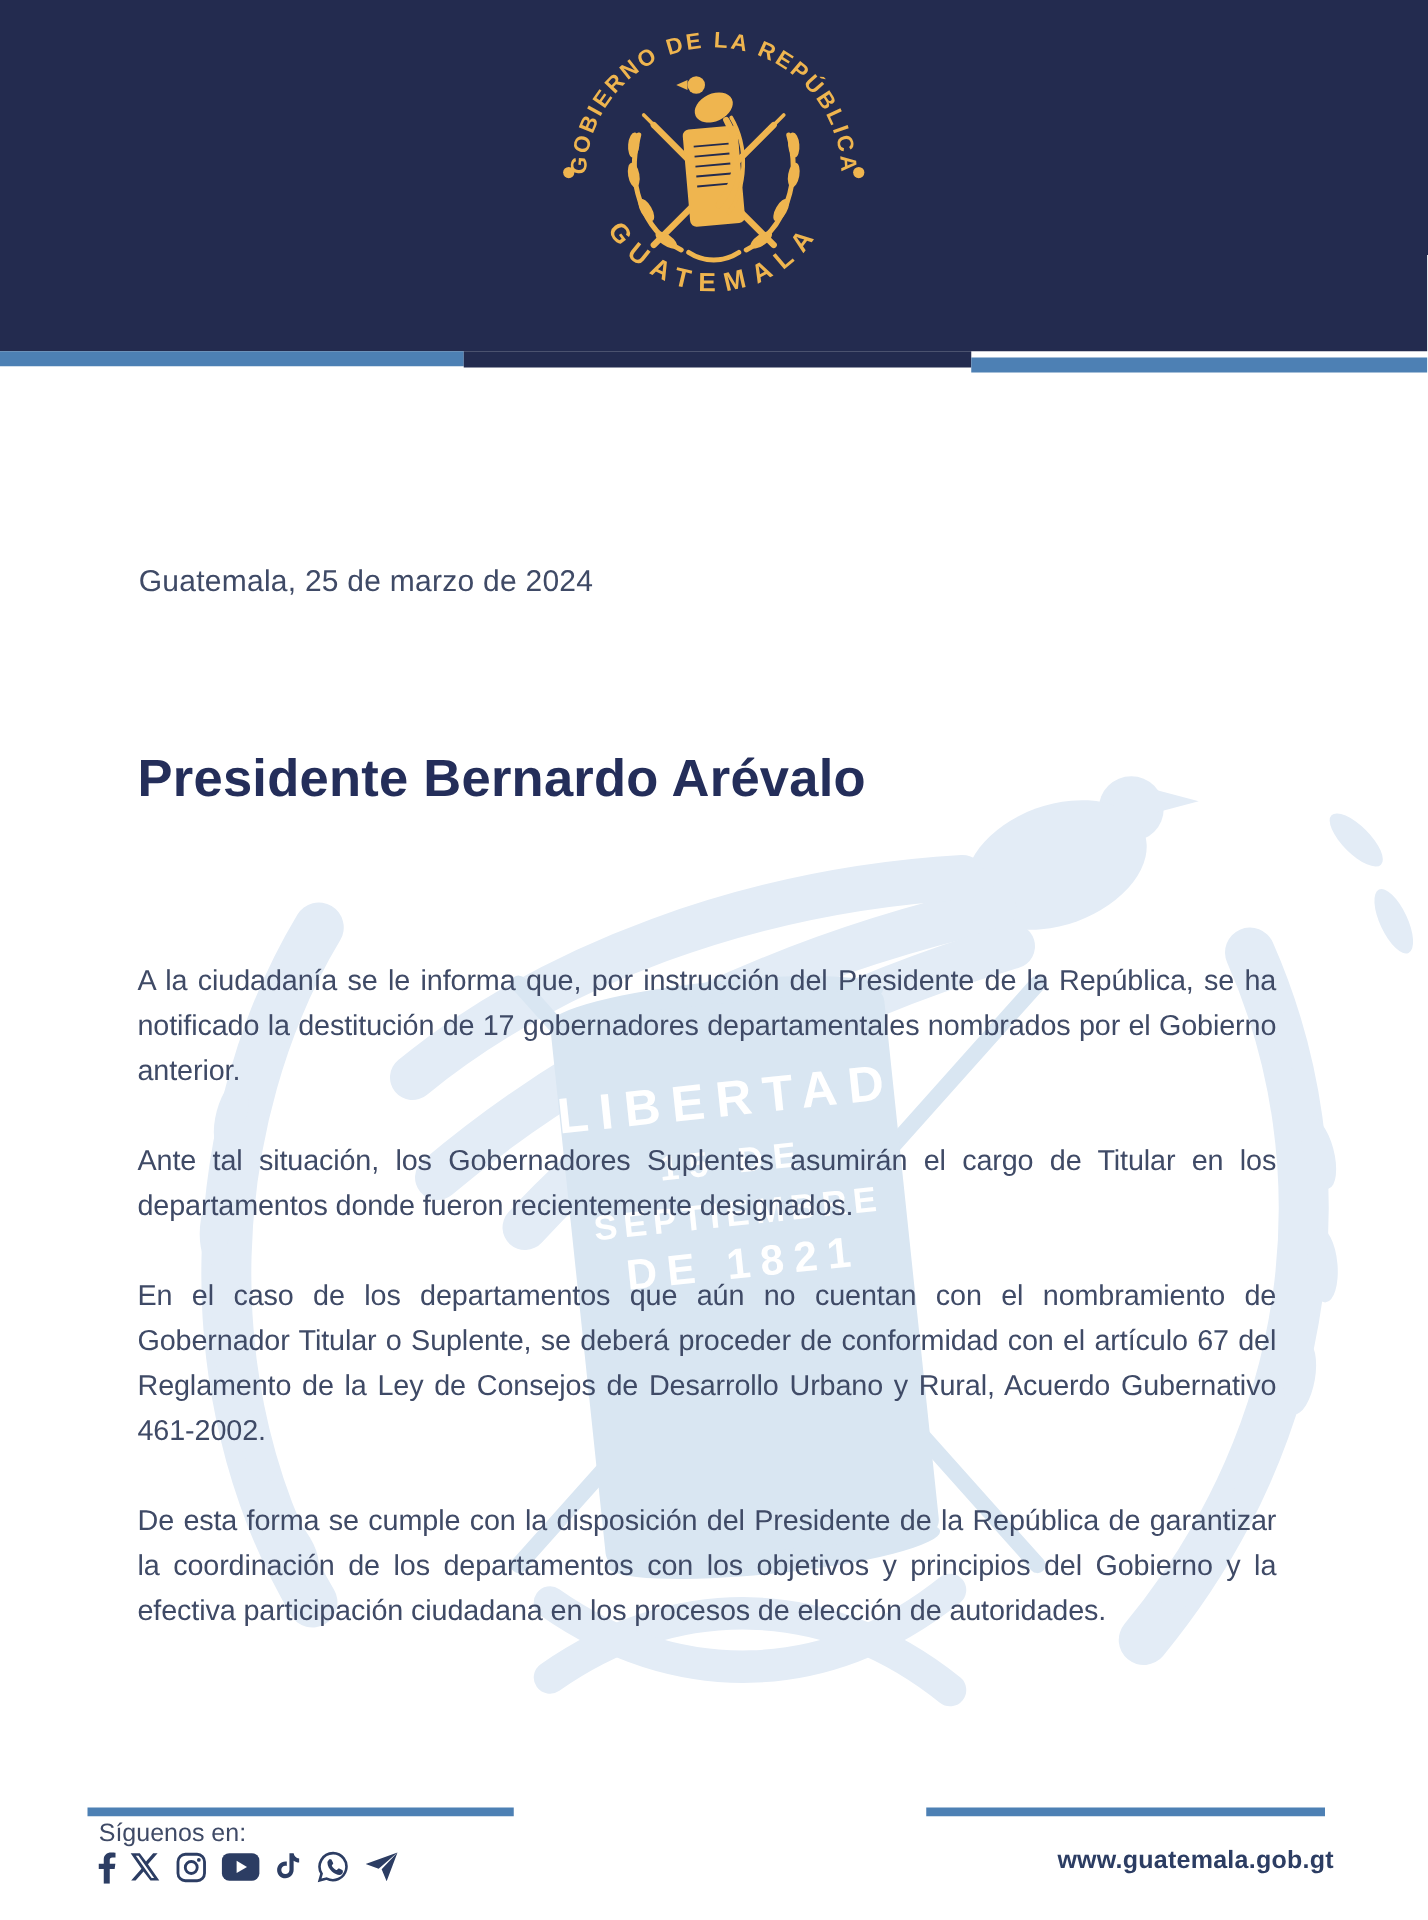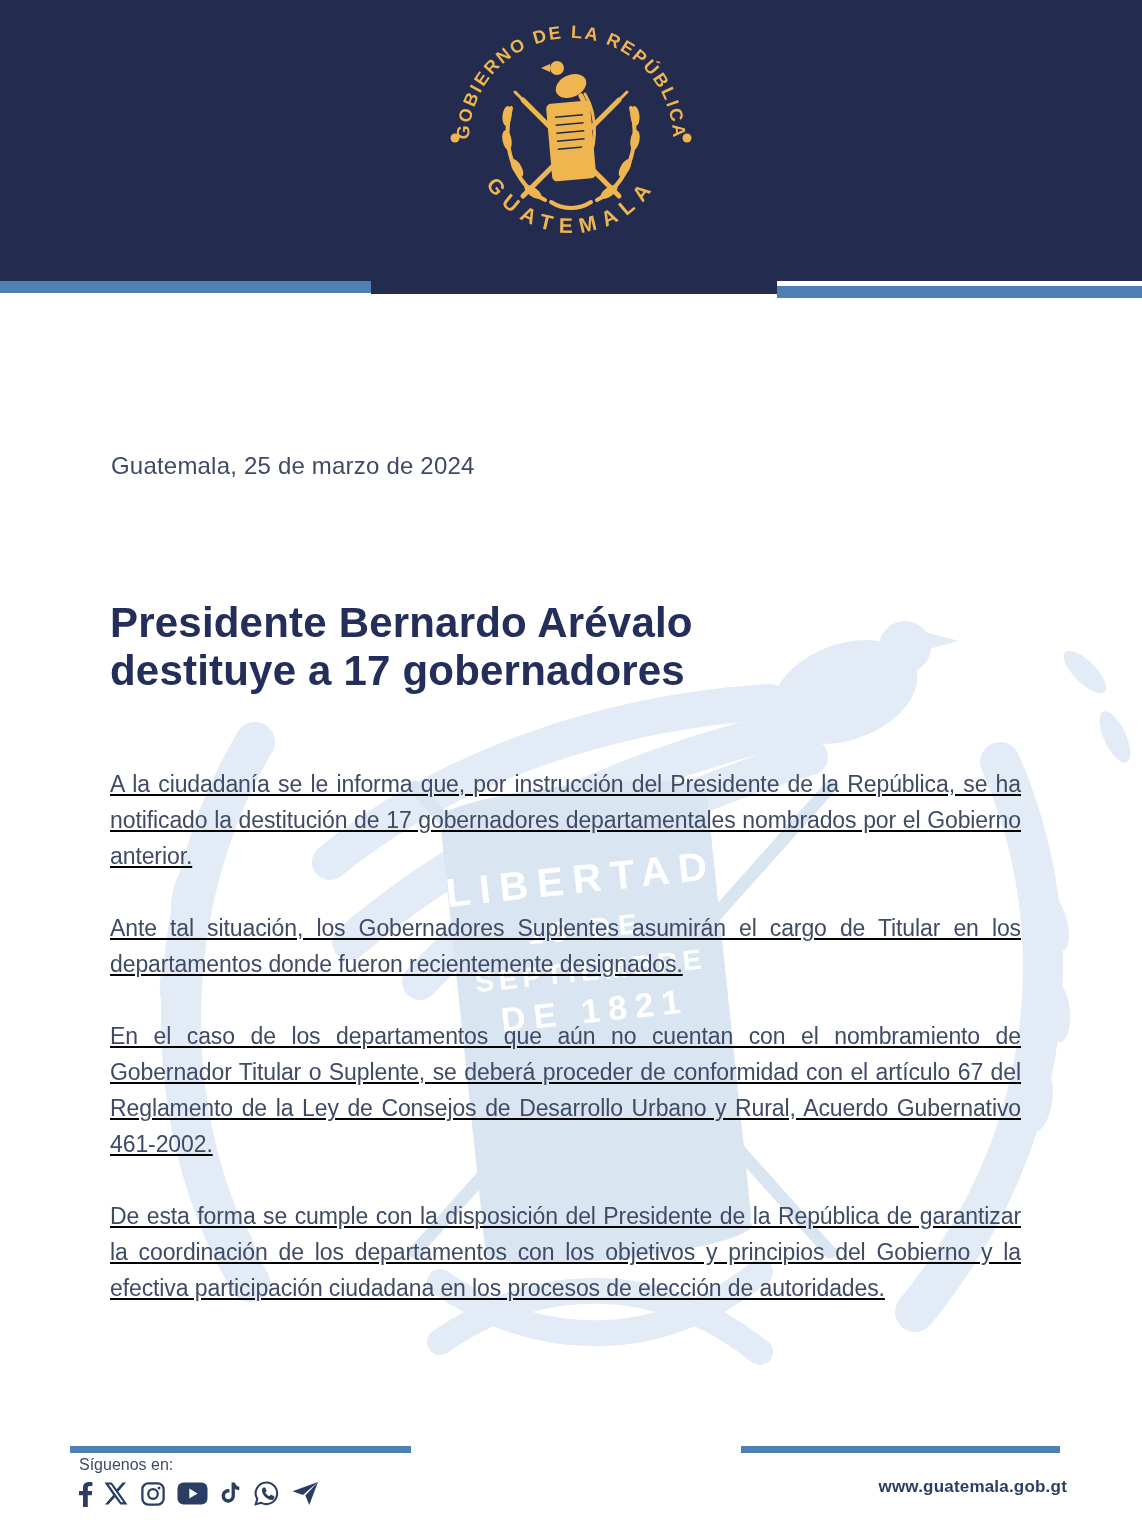--- a/index.html
+++ b/index.html
@@ -16,33 +16,33 @@
 
   
   .watermark{position:absolute;left:0;top:552px;z-index:1;pointer-events:none;}
 
   
   .doc{position:absolute;left:110px;top:0;width:911px;height:1520px;z-index:2;}
   .date{position:absolute;top:452px;left:1px;font-size:24px;color:var(--c-body_text,#3f4a66);letter-spacing:.2px;}
   .title{position:absolute;top:599px;left:0;margin:0;font-size:42px;line-height:48px;font-weight:bold;
          color:var(--c-title_navy,#242e5a);letter-spacing:.2px;}
   .title span{display:block;}
-  .paras{position:absolute;top:766px;left:0;width:911px;text-decoration:underline;}
+  .paras{position:absolute;top:766px;left:0;width:911px;}
   .para{margin:0 0 36px 0;font-size:23px;line-height:36px;text-align:justify;text-justify:inter-word;
         color:var(--c-body_text,#3f4a66);letter-spacing:-.1px;}
 
   
   .fbar{position:absolute;top:1446px;height:7px;background:var(--c-accent_blue,#4d80b4);z-index:2;}
   .fbar-left{left:70px;width:341px;}
   .fbar-right{left:741px;width:319px;}
-  .follow{position:absolute;left:79px;top:1456px;font-size:16px;color:var(--c-body_text,#3f4a66);z-index:2;}
+  .follow{position:absolute;left:79px;top:1456px;font-size:20px;color:var(--c-body_text,#3f4a66);z-index:2;}
   .social{position:absolute;left:77px;top:1480px;display:flex;gap:11px;align-items:center;
           color:var(--c-footer_ink,#2c3d63);z-index:2;}
   .social a{color:inherit;display:block;line-height:0;text-decoration:none;}
-  .website{position:absolute;top:1477px;left:741px;width:326px;text-align:right;font-size:17px;font-weight:bold;
+  .website{position:absolute;top:1477px;left:741px;width:326px;text-align:right;font-size:20px;font-weight:bold;
            color:var(--c-footer_ink,#2c3d63);z-index:2;letter-spacing:.2px;}
 </style>
 </head>
 <body>
 
 <div class="page">
 
   <header class="masthead">
     <svg class="seal" width="252" height="252" viewBox="0 0 252 252">
       <defs>
@@ -162,21 +162,20 @@
     <g stroke="#e3ecf6" stroke-width="26" fill="none" stroke-linecap="round">
       <path d="M440,790 C540,720 660,720 760,800"></path>
       <path d="M760,720 C660,800 540,800 440,730"></path>
     </g>
   </svg>
 
   <main class="doc">
     <div class="date">Guatemala, 25 de marzo de 2024</div>
     <h1 class="title">
       <span>Presidente Bernardo Arévalo</span>
-      <span>destituye a 17 gobernadores</span>
     </h1>
     <div class="paras">
       <p class="para">A la ciudadanía se le informa que, por instrucción del Presidente de la República, se ha notificado la destitución de 17 gobernadores departamentales nombrados por el Gobierno anterior.</p>
       <p class="para">Ante tal situación, los Gobernadores Suplentes asumirán el cargo de Titular en los departamentos donde fueron recientemente designados.</p>
       <p class="para">En el caso de los departamentos que aún no cuentan con el nombramiento de Gobernador Titular o Suplente, se deberá proceder de conformidad con el artículo 67 del Reglamento de la Ley de Consejos de Desarrollo Urbano y Rural, Acuerdo Gubernativo 461-2002.</p>
       <p class="para">De esta forma se cumple con la disposición del Presidente de la República de garantizar la coordinación de los departamentos con los objetivos y principios del Gobierno y la efectiva participación ciudadana en los procesos de elección de autoridades.</p>
     </div>
   </main>
 
   <div class="fbar fbar-left"></div>

